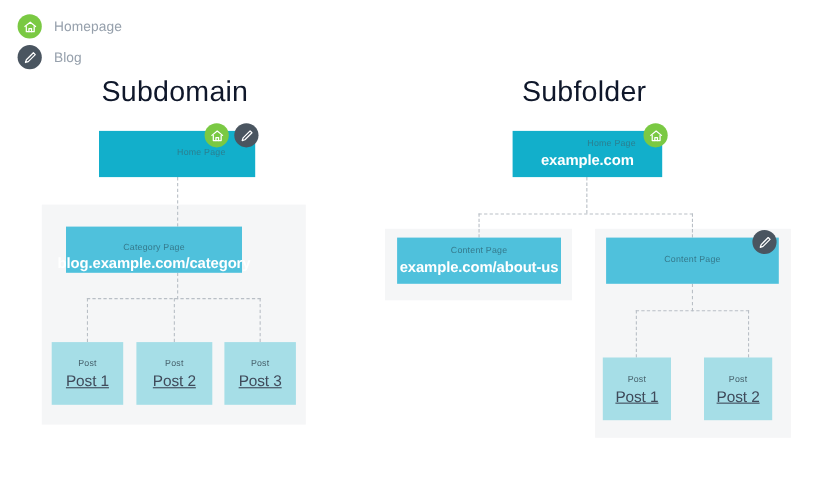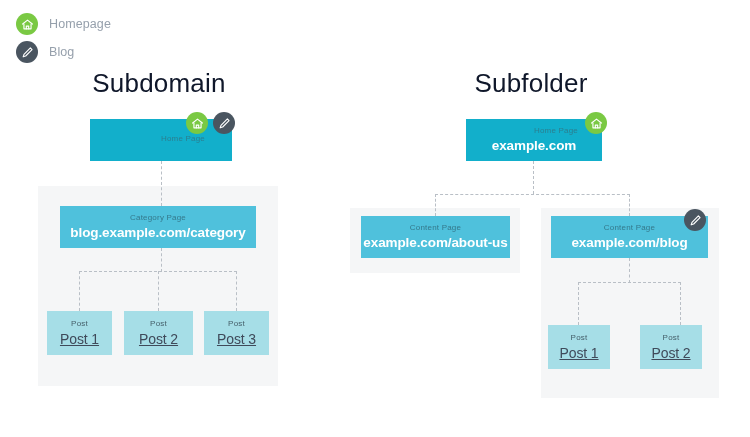--- a/index.html
+++ b/index.html
@@ -103,28 +103,28 @@
   .node.mid {
     background: #4fc1dc;
     height: 42px;
   }
   .node.mid .kind { color: #35798c; }
   .node.mid .url  { color: #ffffff; }
 
   
   .node.post {
     background: #a6dee7;
-    height: 44px;
+    height: 57px;
   }
   .node.post .kind { color: #46606b; font-size: 8px; }
   .node.post .url  { color: #3f4a5a; font-weight: 400; font-size: 14px; text-decoration: underline; }
 
   
   #node-sd-home     { left: 90px;  top: 119px; width: 142px; }
-  #node-sd-category { left: 60px;  top: 206px; width: 196px; }
+  #node-sd-category { left: 60px;  top: 206px; width: 160px; justify-content: flex-end; }
   #node-sd-post1    { left: 47px;  top: 311px; width: 65px; }
   #node-sd-post2    { left: 124px; top: 311px; width: 69px; }
   #node-sd-post3    { left: 204px; top: 311px; width: 65px; }
 
   
   #node-sf-home     { left: 466px; top: 119px; width: 136px; }
   #node-sf-about    { left: 361px; top: 216px; width: 149px; }
   #node-sf-blog     { left: 551px; top: 216px; width: 157px; }
   #node-sf-post1    { left: 548px; top: 325px; width: 62px; }
   #node-sf-post2    { left: 640px; top: 325px; width: 62px; }
@@ -252,21 +252,20 @@
   <span class="url">example.com</span>
 </div>
 
 <div class="node mid" id="node-sf-about">
   <span class="kind">Content Page</span>
   <span class="url">example.com/about-us</span>
 </div>
 
 <div class="node mid" id="node-sf-blog">
   <span class="kind">Content Page</span>
-  <span class="url">example.com/blog</span>
 </div>
 
 <div class="node post" id="node-sf-post1">
   <span class="kind">Post</span>
   <span class="url">Post 1</span>
 </div>
 <div class="node post" id="node-sf-post2">
   <span class="kind">Post</span>
   <span class="url">Post 2</span>
 </div>

